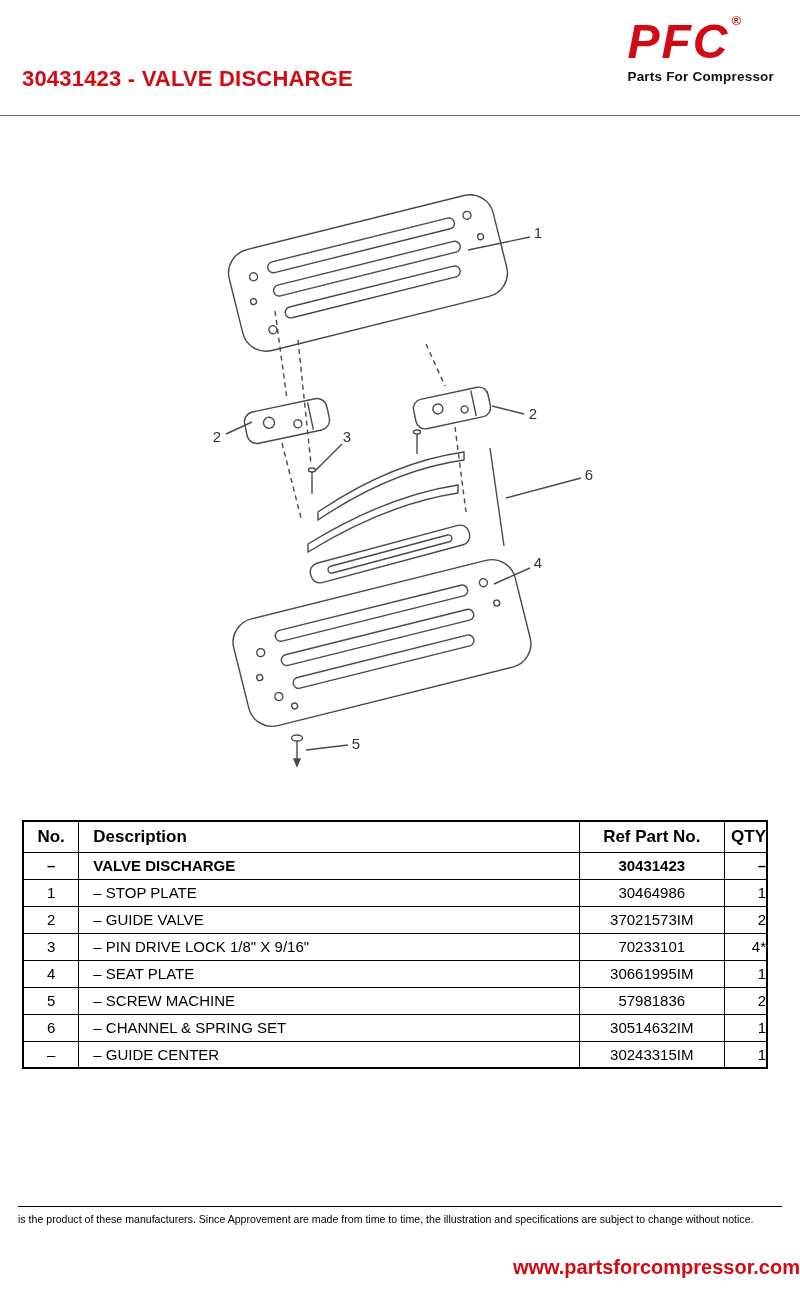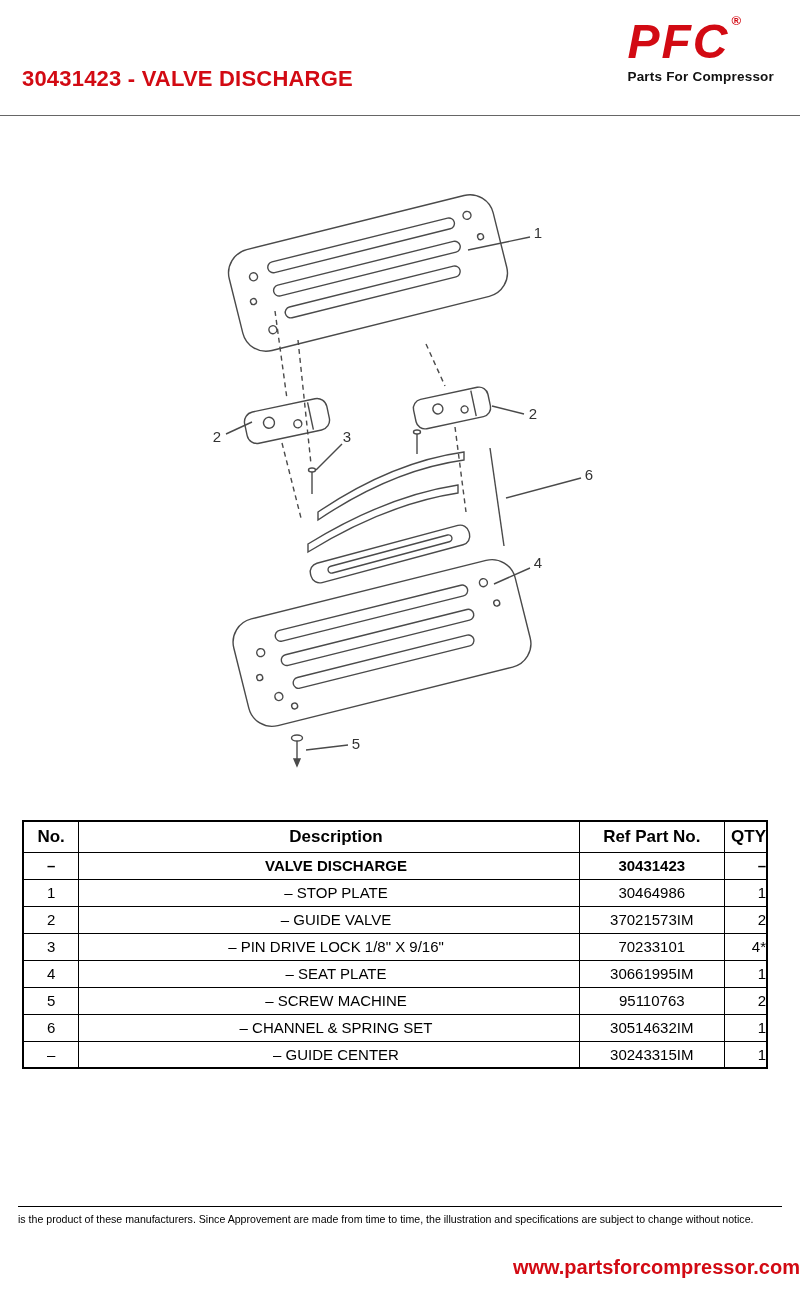--- a/index.html
+++ b/index.html
@@ -21,21 +21,21 @@
 
   
   .diagram { position:absolute; top:116px; left:0; width:800px; height:660px; }
 
   
   .parts-table { position:absolute; top:792px; left:22px; width:746px; border-collapse:collapse; border:2px solid #000; table-layout:fixed;margin-top:28px; }
   .parts-table th, .parts-table td { border:1px solid #000; overflow:hidden; white-space:nowrap; }
   .parts-table th { font-size:17px; font-weight:bold; height:31px; }
   .parts-table td { font-size:15px; height:27px; }
   .col-no  { width:55px; text-align:center; }
-  .col-desc { width:493px; text-align:center; padding-left:14px; }
+  .col-desc { width:493px; text-align:left; padding-left:14px; }
   .col-ref { width:143px; text-align:center; }
   .col-qty { width:42px; text-align:right; }
   .bold-row td { font-weight:bold; }
 
   
   .footer { position:absolute; top:1206px; left:18px; width:764px; border-top:1px solid #000; padding-top:5px; }
   .disclaimer-line { font-size:10.6px; line-height:14px; color:#000; white-space:nowrap; }
   .website { position:absolute; top:1256px; left:0; width:800px; text-align:right; font-size:20px; font-weight:bold; color:var(--accent-red, #d20a13); }
   .website a { color:inherit; text-decoration:none; }
 </style>
@@ -188,21 +188,21 @@
       </tr>
       <tr>
         <td class="col-no">4</td>
         <td class="col-desc">– SEAT PLATE</td>
         <td class="col-ref">30661995IM</td>
         <td class="col-qty">1</td>
       </tr>
       <tr>
         <td class="col-no">5</td>
         <td class="col-desc">– SCREW MACHINE</td>
-        <td class="col-ref">95110763</td>
+        <td class="col-ref">57981836</td>
         <td class="col-qty">2</td>
       </tr>
       <tr>
         <td class="col-no">6</td>
         <td class="col-desc">– CHANNEL &amp; SPRING SET</td>
         <td class="col-ref">30514632IM</td>
         <td class="col-qty">1</td>
       </tr>
       <tr>
         <td class="col-no">–</td>

